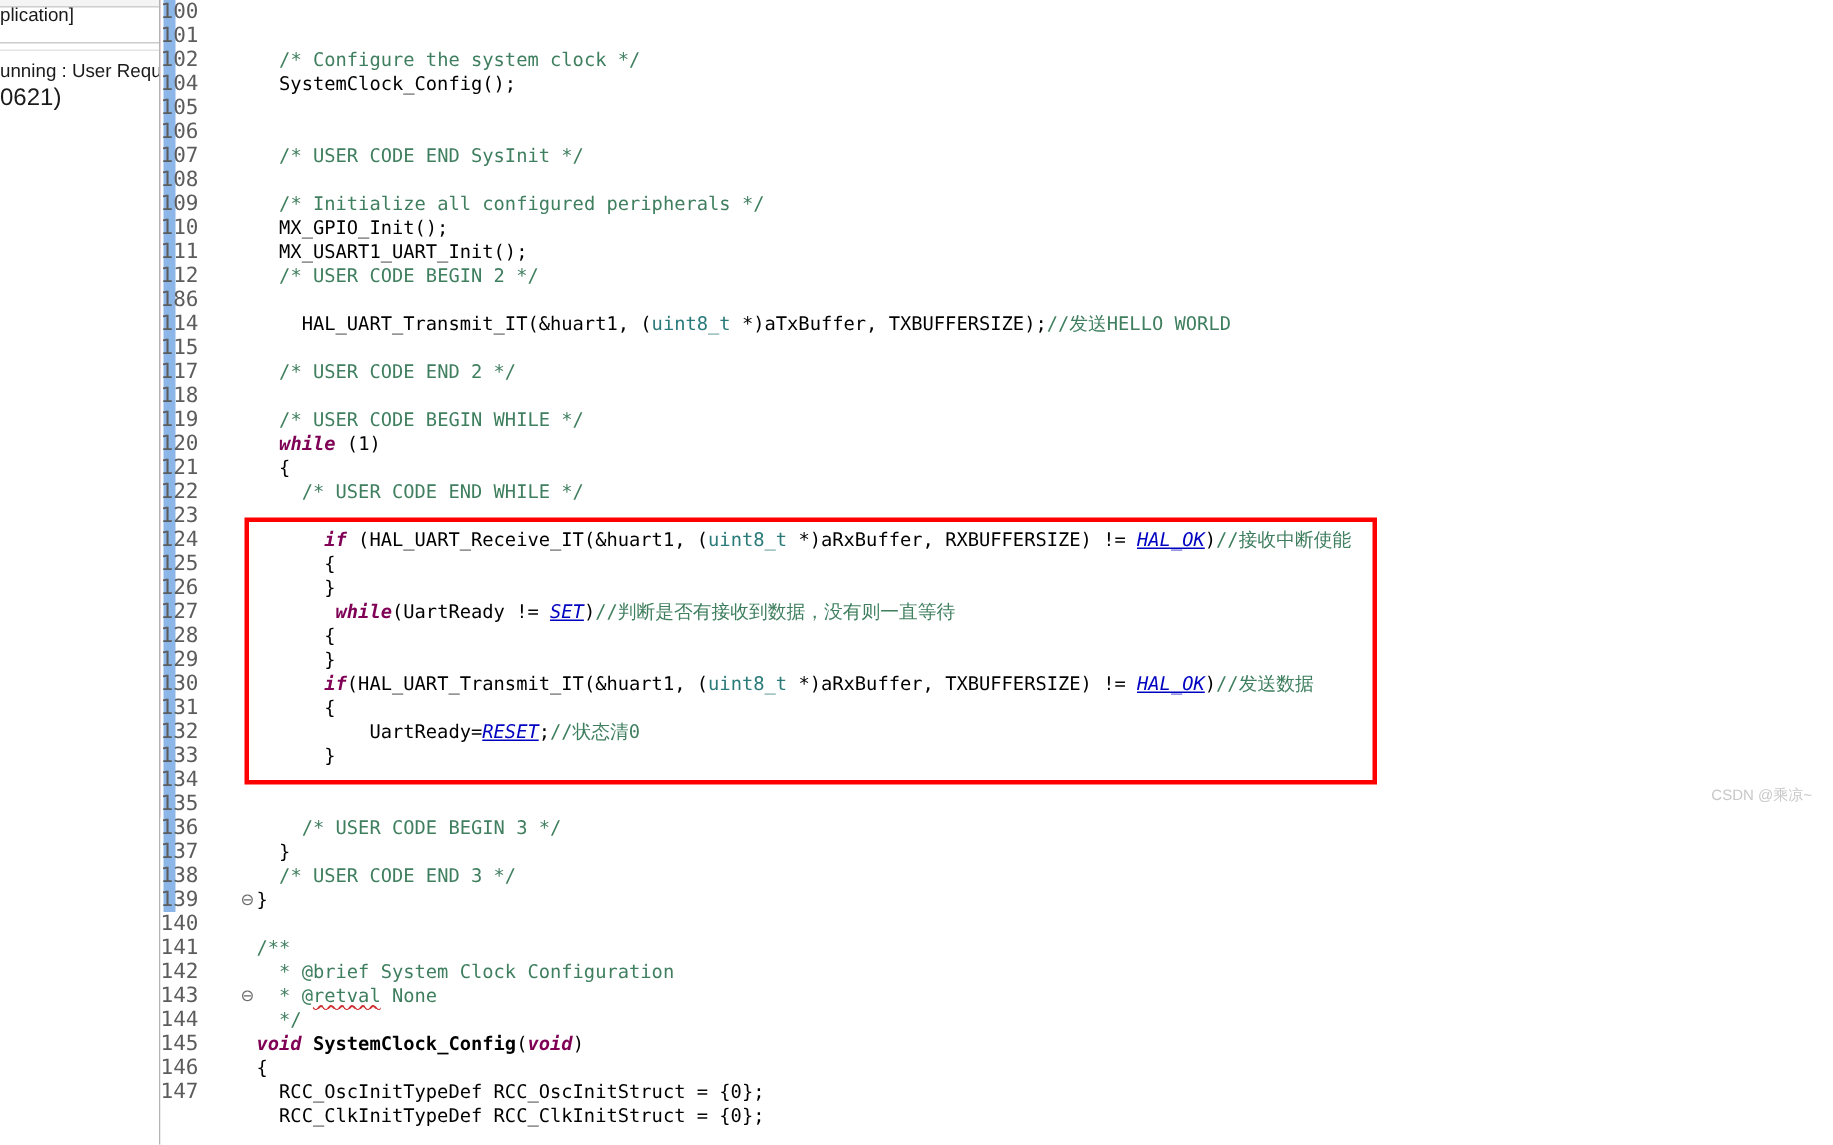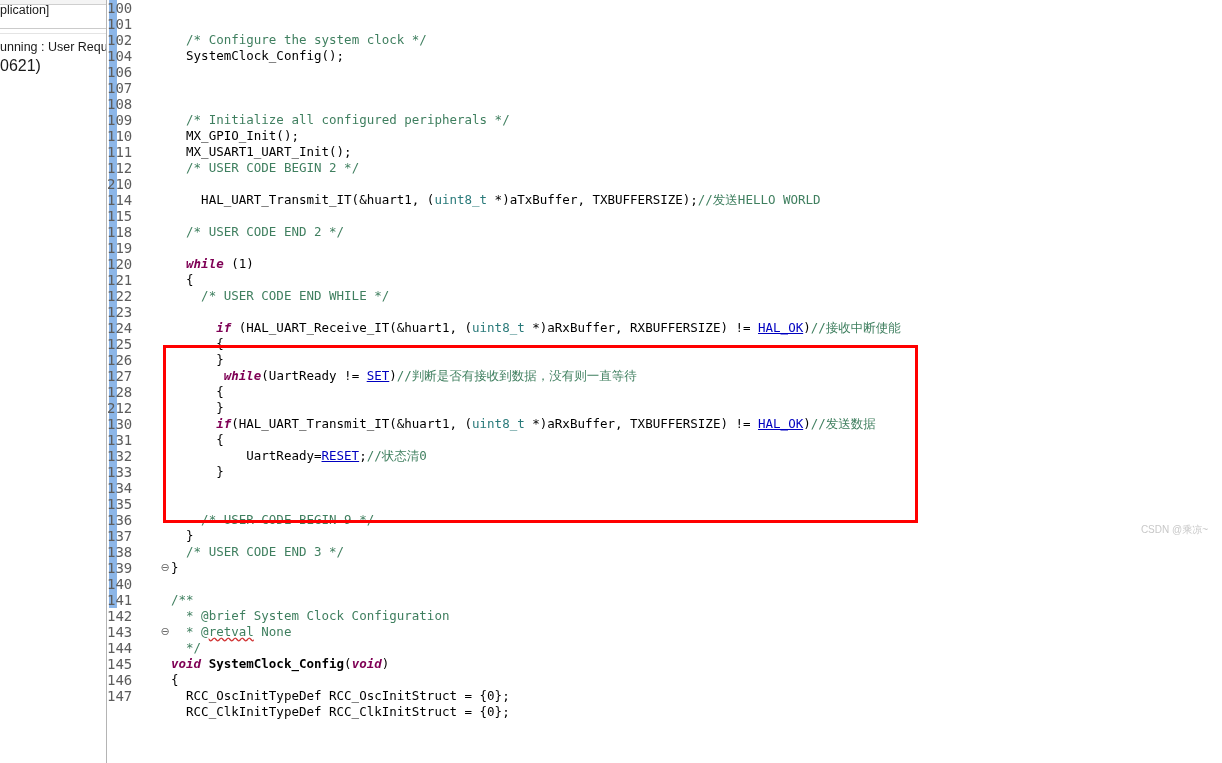--- a/index.html
+++ b/index.html
@@ -148,21 +148,21 @@
     top: 0;
     white-space: pre;
     color: #000000;
     margin-top: 32px;
   }
 
   
   .t-cmt   { color: #3f7f5f; }
   .t-kw    { color: #7f0055; font-weight: bold; font-style: italic; }
   .t-type  { color: #2a7a7a; text-align: right; }
-  .t-enum  { color: #0000c0; text-decoration: underline; }
+  .t-enum  { color: #0000c0; font-style: italic; text-decoration: underline; }
   .t-fn    { color: #000000; font-weight: bold; }
   .t-plain { color: #000000; }
   .t-spell { text-decoration: underline wavy #d03030; text-decoration-skip-ink: none; }
 
   .caret {
     display: inline-block;
     width: 1px;
     height: 13px;
     background: #000;
     vertical-align: -2px;
@@ -202,47 +202,49 @@
     <div class="lp-row2">0621)</div>
   </div>
 
   <div class="editor">
     <div class="change-bar" id="change-bar" style="height: 608px; background: rgb(140, 182, 232);"></div>
     <div class="code-rows" id="code-rows">
         <div class="row"><span class="gutter">100</span><span class="code"><span class="t-plain">  </span><span class="t-cmt">/* Configure the system clock */</span></span></div>
         <div class="row"><span class="gutter">101</span><span class="code"><span class="t-plain">  SystemClock_Config();</span></span></div>
         <div class="row"><span class="gutter">102</span><span class="code"></span></div>
         <div class="row"><span class="gutter">104</span><span class="code"></span></div>
+        <div class="row"><span class="gutter">105</span><span class="code"><span class="t-plain">  </span><span class="t-cmt">/* USER CODE END SysInit */</span></span></div>
         <div class="row"><span class="gutter">106</span><span class="code"></span></div>
         <div class="row"><span class="gutter">107</span><span class="code"><span class="t-plain">  </span><span class="t-cmt">/* Initialize all configured peripherals */</span></span></div>
         <div class="row"><span class="gutter">108</span><span class="code"><span class="t-plain">  MX_GPIO_Init();</span></span></div>
         <div class="row"><span class="gutter">109</span><span class="code"><span class="t-plain">  MX_USART1_UART_Init();</span></span></div>
         <div class="row"><span class="gutter">110</span><span class="code"><span class="t-plain">  </span><span class="t-cmt">/* USER CODE BEGIN 2 */</span></span></div>
         <div class="row"><span class="gutter">111</span><span class="code"></span></div>
         <div class="row"><span class="gutter">112</span><span class="code"><span class="t-plain">    HAL_UART_Transmit_IT(&amp;huart1, (</span><span class="t-type">uint8_t</span><span class="t-plain"> *)aTxBuffer, TXBUFFERSIZE);</span><span class="t-cmt">//发送HELLO WORLD</span></span></div>
-        <div class="row"><span class="gutter">210</span><span class="code"></span></div>
+        <div class="row"><span class="gutter">186</span><span class="code"></span></div>
         <div class="row"><span class="gutter">114</span><span class="code"><span class="t-plain">  </span><span class="t-cmt">/* USER CODE END 2 */</span></span></div>
         <div class="row"><span class="gutter">115</span><span class="code"></span></div>
+        <div class="row"><span class="gutter">117</span><span class="code"><span class="t-plain">  </span><span class="t-cmt">/* USER CODE BEGIN WHILE */</span></span></div>
         <div class="row"><span class="gutter">118</span><span class="code"><span class="t-plain">  </span><span class="t-kw">while</span><span class="t-plain"> (1)</span></span></div>
         <div class="row"><span class="gutter">119</span><span class="code"><span class="t-plain">  {</span></span></div>
         <div class="row"><span class="gutter">120</span><span class="code"><span class="t-plain">    </span><span class="t-cmt">/* USER CODE END WHILE */</span></span></div>
         <div class="row"><span class="gutter">121</span><span class="code"></span></div>
         <div class="row"><span class="gutter">122</span><span class="code"><span class="t-plain">      </span><span class="t-kw">if</span><span class="t-plain"> (HAL_UART_Receive_IT(&amp;huart1, (</span><span class="t-type">uint8_t</span><span class="t-plain"> *)aRxBuffer, RXBUFFERSIZE) != </span><span class="t-enum">HAL_OK</span><span class="t-plain">)</span><span class="t-cmt">//接收中断使能</span></span></div>
         <div class="row"><span class="gutter">123</span><span class="code"><span class="t-plain">      {</span></span></div>
         <div class="row"><span class="gutter">124</span><span class="code"><span class="t-plain">      }</span></span></div>
         <div class="row"><span class="gutter">125</span><span class="code"><span class="t-plain">       </span><span class="t-kw">while</span><span class="t-plain">(UartReady != </span><span class="t-enum">SET</span><span class="t-plain">)</span><span class="t-cmt">//判断是否有接收到数据，没有则一直等待</span></span></div>
         <div class="row"><span class="gutter">126</span><span class="code"><span class="t-plain">      {</span></span></div>
         <div class="row"><span class="gutter">127</span><span class="code"><span class="t-plain">      }</span></span></div>
         <div class="row"><span class="gutter">128</span><span class="code"><span class="t-plain">      </span><span class="t-kw">if</span><span class="t-plain">(HAL_UART_Transmit_IT(&amp;huart1, (</span><span class="t-type">uint8_t</span><span class="t-plain"> *)aRxBuffer, TXBUFFERSIZE) != </span><span class="t-enum">HAL_OK</span><span class="t-plain">)</span><span class="t-cmt">//发送数据</span></span></div>
-        <div class="row"><span class="gutter">212</span><span class="code"><span class="t-plain">      {</span></span></div>
+        <div class="row"><span class="gutter">129</span><span class="code"><span class="t-plain">      {</span></span></div>
         <div class="row"><span class="gutter">130</span><span class="code"><span class="t-plain">          UartReady=</span><span class="t-enum">RESET</span><span class="t-plain">;</span><span class="t-cmt">//状态清0</span></span></div>
         <div class="row"><span class="gutter">131</span><span class="code"><span class="t-plain">      }</span></span></div>
         <div class="row"><span class="gutter">132</span><span class="code"></span></div>
         <div class="row"><span class="gutter">133</span><span class="code"></span></div>
-        <div class="row"><span class="gutter">134</span><span class="code"><span class="t-plain">    </span><span class="t-cmt">/* USER CODE BEGIN 9 */</span></span></div>
+        <div class="row"><span class="gutter">134</span><span class="code"><span class="t-plain">    </span><span class="t-cmt">/* USER CODE BEGIN 3 */</span></span></div>
         <div class="row"><span class="gutter">135</span><span class="code"><span class="t-plain">  }</span></span></div>
         <div class="row"><span class="gutter">136</span><span class="code"><span class="t-plain">  </span><span class="t-cmt">/* USER CODE END 3 */</span></span></div>
         <div class="row"><span class="gutter">137</span><span class="code"><span class="t-plain">}</span></span></div>
         <div class="row"><span class="gutter">138</span><span class="code"></span></div>
         <div class="row"><span class="gutter">139</span><span class="fold">⊖</span><span class="code"><span class="t-cmt">/**</span></span></div>
         <div class="row"><span class="gutter">140</span><span class="code"><span class="t-cmt">  * @brief System Clock Configuration</span></span></div>
         <div class="row"><span class="gutter">141</span><span class="code"><span class="t-cmt">  * @</span><span class="t-cmt t-spell">retval</span><span class="t-cmt"> None</span></span></div>
         <div class="row"><span class="gutter">142</span><span class="code"><span class="t-cmt">  */</span></span></div>
         <div class="row"><span class="gutter">143</span><span class="fold">⊖</span><span class="code"><span class="t-kw">void</span><span class="t-plain"> </span><span class="t-fn">SystemClock_Config</span><span class="t-plain">(</span><span class="t-kw">void</span><span class="t-plain">)</span></span></div>
         <div class="row"><span class="gutter">144</span><span class="code"><span class="t-plain">{</span></span></div>

